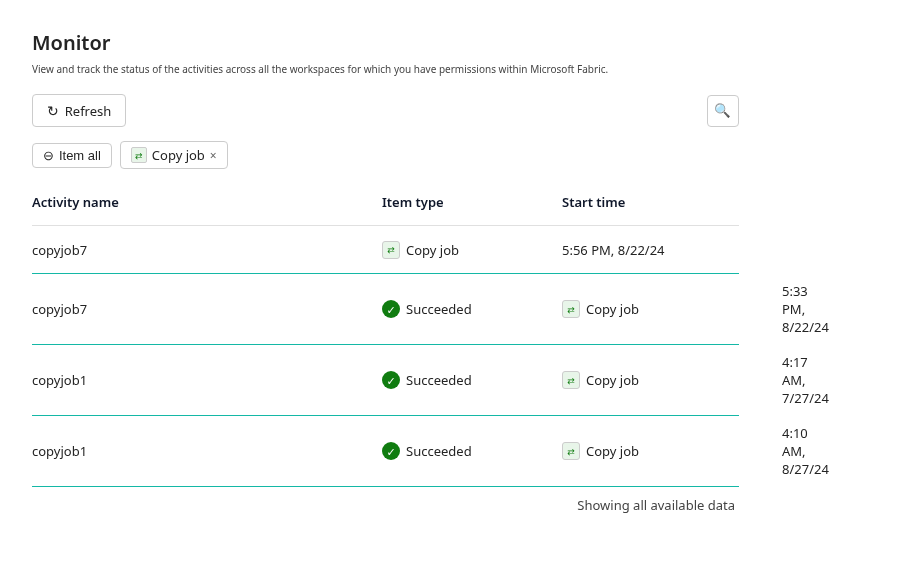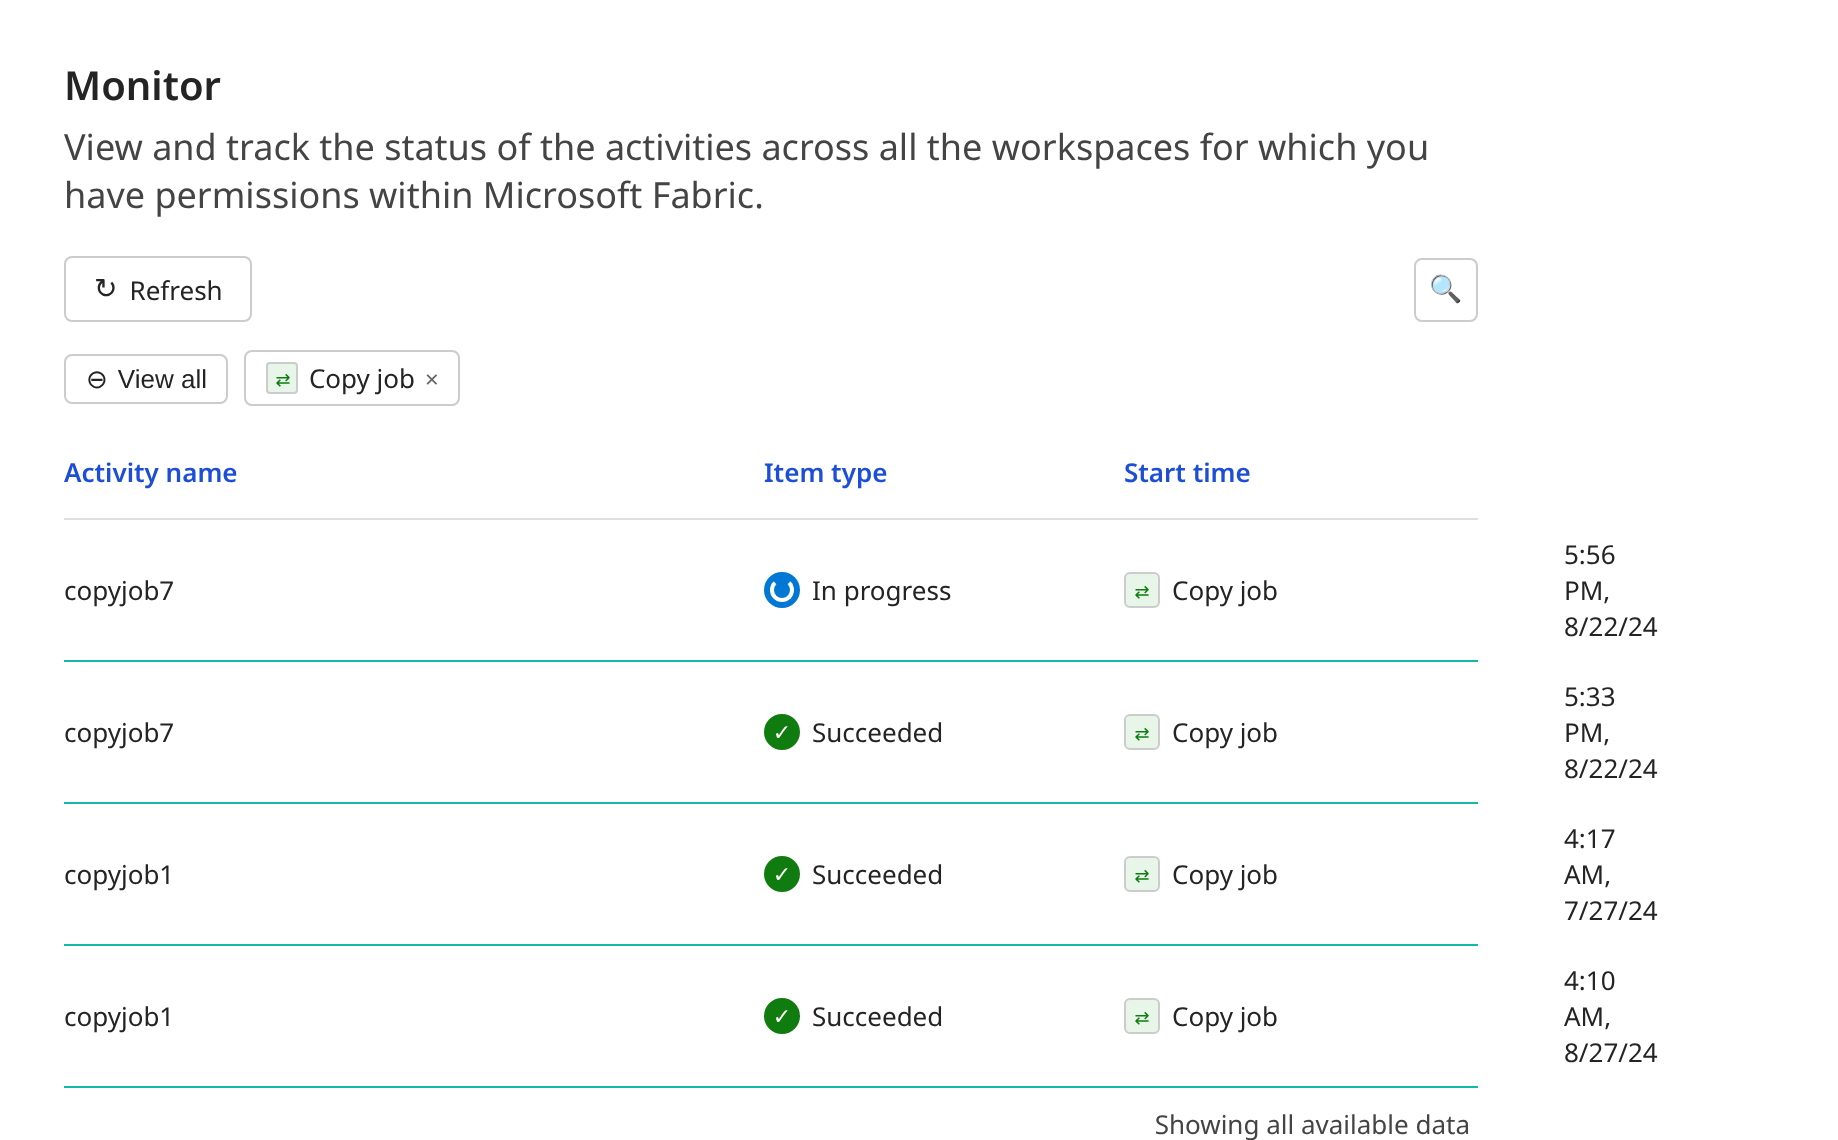--- a/index.html
+++ b/index.html
@@ -14,21 +14,21 @@
       min-height: 570px;
       padding: 29px 32px;
       background: #fff;
     }
     .page-title {
       font-size: 20px;
       font-weight: 600;
       margin-bottom: 6px;
     }
     .page-subtitle {
-      font-size: 18px;
+      font-size: 10px;
       color: #444;
       margin-bottom: 18px;
     }
     .toolbar {
       display: flex;
       align-items: center;
       gap: 8px;
       margin-bottom: 14px;
     }
     .btn {
@@ -85,21 +85,21 @@
     .table-header {
       display: grid;
       grid-template-columns: 350px 180px 220px 1fr;
       border-bottom: 1px solid #e0e0e0;
       padding-bottom: 8px;
       margin-bottom: 0;
     }
     .table-header .col-label {
       font-weight: 600;
       font-size: 13px;
-      color: #1d4ed8;
+      color: #0f172a;
       padding: 6px 0;
     }
     .table-row {
       display: grid;
       grid-template-columns: 350px 180px 220px 1fr;
       border-bottom: 1px solid #14b8a6;
       align-items: center;
       min-height: 48px;
       padding: 8px 0;
     }
@@ -201,46 +201,40 @@
     <div style="margin-left:auto;">
       <button class="search-btn">
         <span>🔍</span>
       </button>
     </div>
   </div>
 
   <div class="filter-bar">
     <button class="clear-btn">
       <span>⊖</span>
-      <span>View all</span>
+      <span>Item all</span>
     </button>
     <div class="filter-chip">
       <span style="width:16px;height:16px;background:#e8f5e9;border:1px solid #ccc;border-radius:2px;display:inline-flex;align-items:center;justify-content:center;font-size:9px;color:#107c10;">⇄</span>
       <span>Copy job</span>
       <span class="close-icon">×</span>
     </div>
   </div>
 
   <div class="table-container">
     <div class="table-header">
       <div class="col-label">Activity name</div>
       <div class="col-label">Item type</div>
       <div class="col-label">Start time</div>
     </div>
 
     <div id="table-body">
         <div class="table-row">
           <div class="cell">copyjob7</div>
           <div class="cell">
-            <div class="status-badge">
-              <div class="status-icon-inprogress"></div>
-              <span>In progress</span>
-            </div>
-          </div>
-          <div class="cell">
             <div class="copy-job-icon">⇄</div>
             <span>Copy job</span>
           </div>
           <div class="cell">5:56 PM, 8/22/24</div>
         </div>
         <div class="table-row">
           <div class="cell">copyjob7</div>
           <div class="cell">
             <div class="status-badge">
               <div class="status-icon-succeeded">✓</div>

